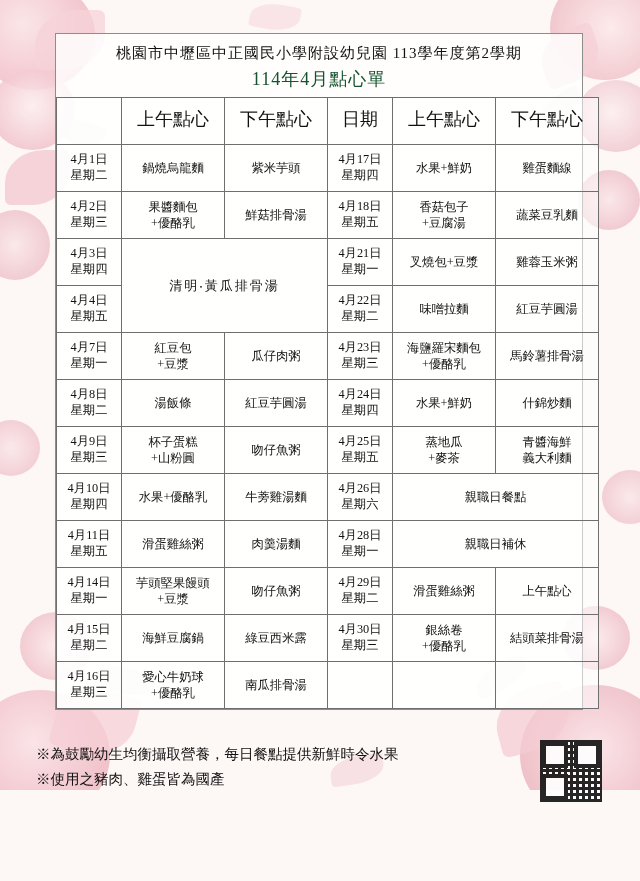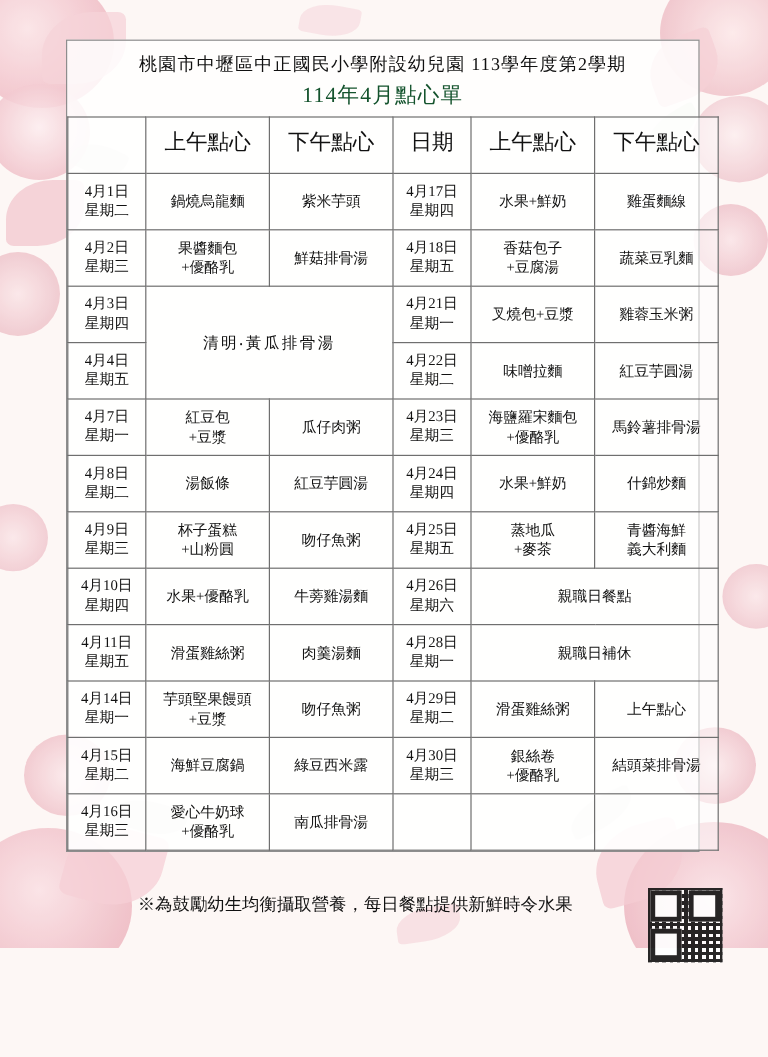--- a/index.html
+++ b/index.html
@@ -44,21 +44,21 @@
   th{font-size:18px;height:24px;font-weight:normal;font-family:Liberation Mono, monospace;}
   .date-cell{width:62px;height:42px;line-height:1.3;}
   .meal-cell{width:100px;}
   .dateline2{display:block;}
   .holiday{font-size:13px;letter-spacing:2px;}
 
   .notes{
     position:absolute;left:36px;top:742px;width:520px;
     font-size:14.5px;color:#111;line-height:1.75;
   }
-  .notes div{white-space:nowrap;text-align:center;}
+  .notes div{white-space:nowrap;}
 
   .qr{
     position:absolute;right:38px;top:740px;
     width:62px;height:62px;
     background:
       repeating-linear-gradient(90deg,#111 0 3px,transparent 3px 6px),
       repeating-linear-gradient(0deg,#111 0 3px,transparent 3px 6px);
     background-color:#fff;
     opacity:.9;
   }
@@ -213,18 +213,19 @@
             <td class="date-cell"></td>
             <td class="meal-cell"></td>
             <td class="meal-cell"></td>
           </tr>
         </tbody>
     </table>
   </div>
 
   <div class="notes">
     <div>※為鼓勵幼生均衡攝取營養，每日餐點提供新鮮時令水果</div>
+    <div>※使用之豬肉、雞蛋皆為國產</div>
   </div>
   <div class="qr">
       <div class="qr-b"></div>
     </div>
 
 </div>
 
 </body></html>

